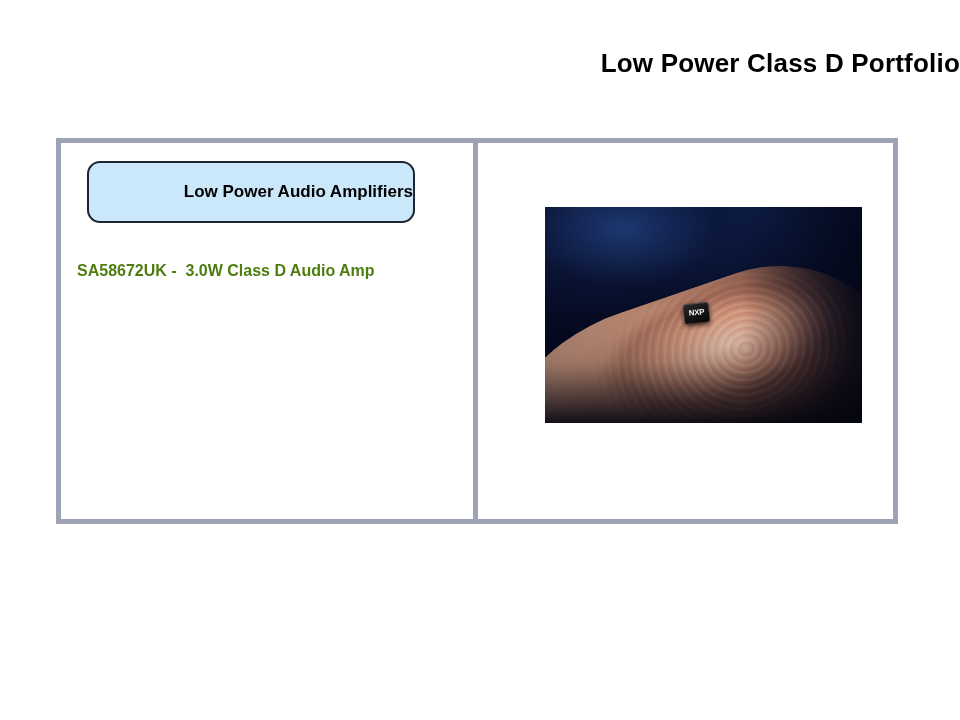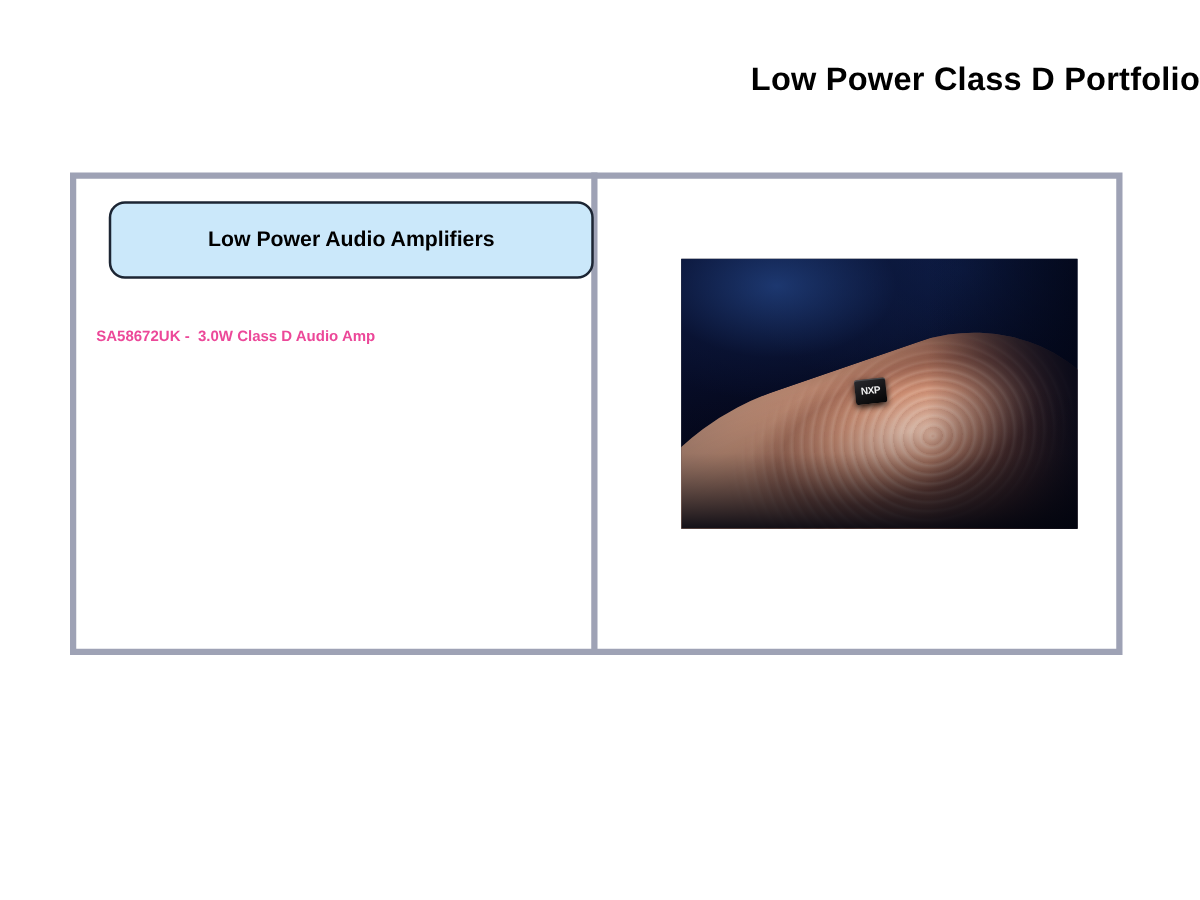--- a/index.html
+++ b/index.html
@@ -55,42 +55,42 @@
     left: 61px;
     top: 143px;
     width: 412px;
     height: 376px;
   }
 
   .category-pill {
     position: absolute;
     left: 26px;
     top: 18px;
-    width: 388px;
+    width: 328px;
     height: 62px;
     box-sizing: border-box;
     background: #cbe8fa;
     border: 2px solid #1c2533;
     border-radius: 13px;
     display: flex;
     align-items: center;
-    justify-content: center;
+    justify-content: flex-end;
     font-size: 17px;
     font-weight: bold;
     color: #000000;
   }
 
   .product-line {
     position: absolute;
     left: 16px;
     top: 119px;
     width: 390px;
-    font-size: 12px;
-    font-weight: bold;
-    color: #ec4899;
+    font-size: 16px;
+    font-weight: bold;
+    color: #4d7c0f;
     white-space: pre;
   }
 
   
   .right-panel {
     position: absolute;
     left: 478px;
     top: 143px;
     width: 415px;
     height: 376px;

